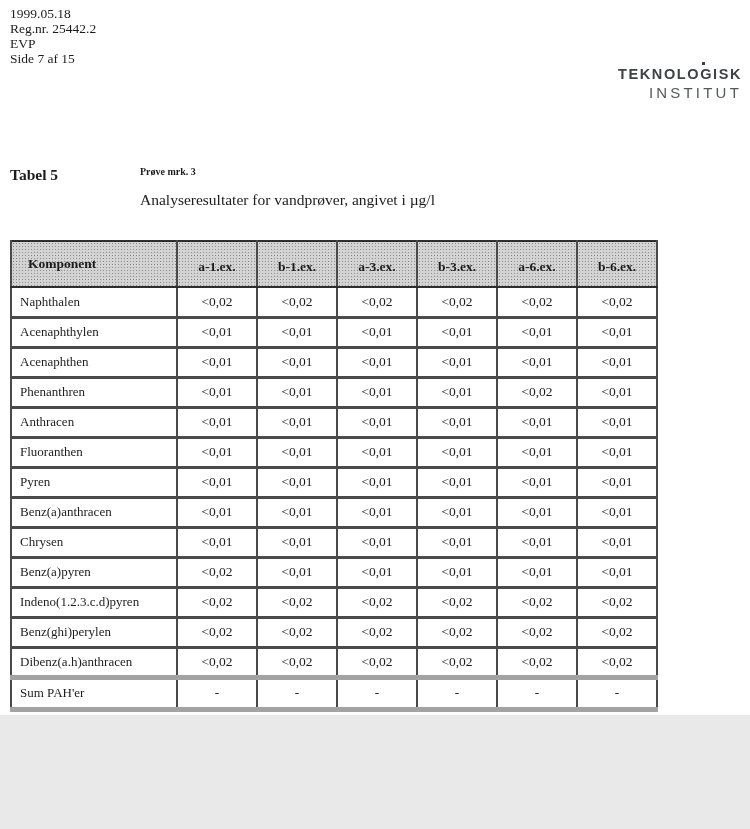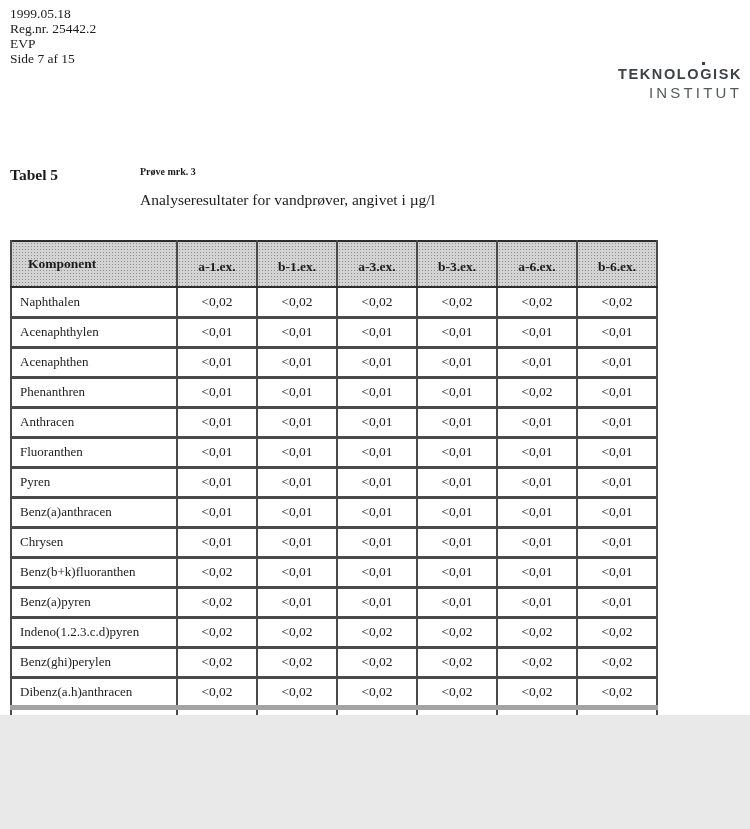--- a/index.html
+++ b/index.html
@@ -180,29 +180,20 @@
           <tr>
             <td class="component-cell">Chrysen</td>
             <td>&lt;0,01</td>
             <td>&lt;0,01</td>
             <td>&lt;0,01</td>
             <td>&lt;0,01</td>
             <td>&lt;0,01</td>
             <td>&lt;0,01</td>
           </tr>
           <tr>
-            <td class="component-cell">Benz(b+k)fluoranthen</td>
-            <td>&lt;0,02</td>
-            <td>&lt;0,01</td>
-            <td>&lt;0,01</td>
-            <td>&lt;0,01</td>
-            <td>&lt;0,01</td>
-            <td>&lt;0,01</td>
-          </tr>
-          <tr>
             <td class="component-cell">Benz(a)pyren</td>
             <td>&lt;0,02</td>
             <td>&lt;0,01</td>
             <td>&lt;0,01</td>
             <td>&lt;0,01</td>
             <td>&lt;0,01</td>
             <td>&lt;0,01</td>
           </tr>
           <tr>
             <td class="component-cell">Indeno(1.2.3.c.d)pyren</td>

